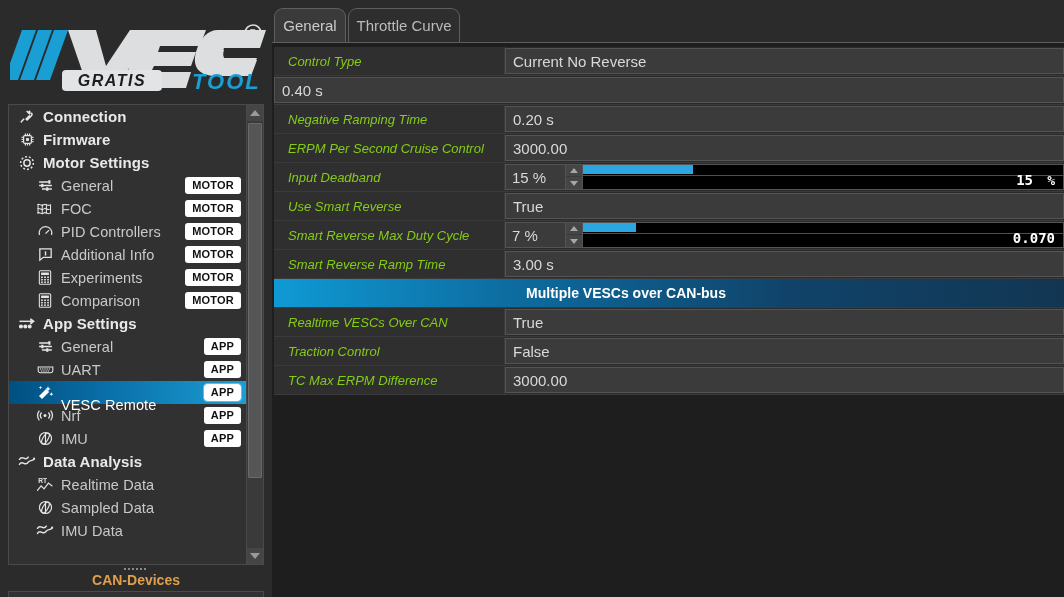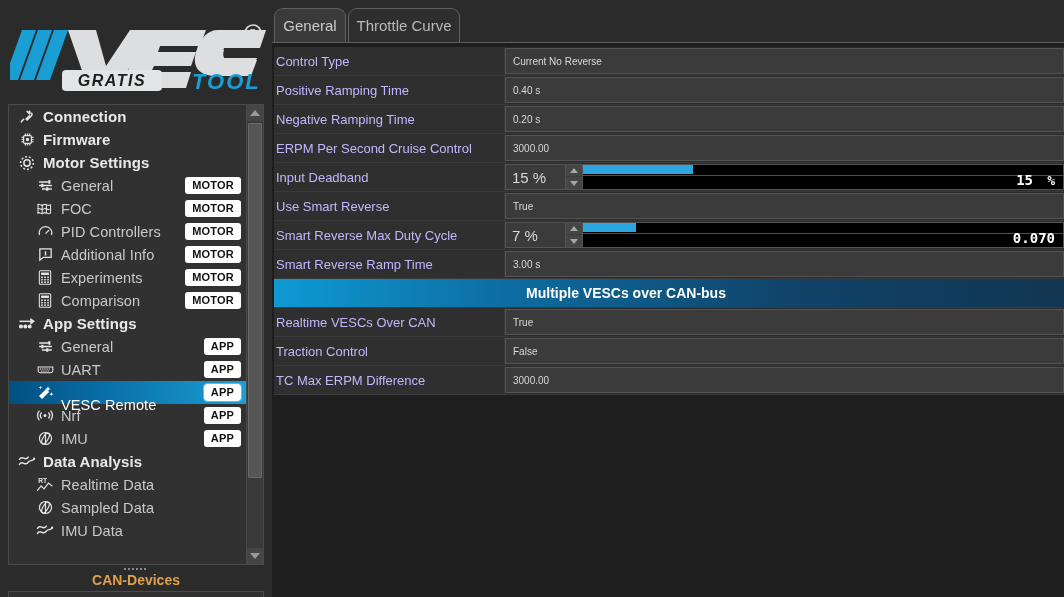--- a/index.html
+++ b/index.html
@@ -128,32 +128,33 @@
   }
 
   
   .table { position: absolute; left: 2px; top: 2px; right: 0; top: 4px; }
   .row {
     position: relative; display: flex; height: 29px; align-items: stretch;
     border-bottom: 1px solid #3a3a3a;
   }
   .cell-name {
     width: 231px; flex: 0 0 231px; background: #2f2f2f;
-    display: flex; align-items: center; padding-left: 2px;
-    font-size: 13px; color: #c4b5fd;
+    display: flex; align-items: center; padding-left: 14px;
+    font-size: 13px; color: #84cc16;
     border-right: 1px solid #3a3a3a;
+    font-style: italic;
   }
   .cell-val {
     flex: 1 1 auto; background: #2b2b2b;
     display: flex; align-items: stretch; position: relative;
   }
   .val-field {
     flex: 1 1 auto; background: #3b3b3b; border: 1px solid #545454;
     display: flex; align-items: center; padding-left: 7px;
-    font-size: 10px; color: #d8d9da;
+    font-size: 15px; color: #d8d9da;
     margin: 1px 0 1px 0;
   }
   .spin-wrap {
     display: flex; align-items: stretch; margin: 1px 0;
     width: 78px; flex: 0 0 78px;
     background: #3b3b3b; border: 1px solid #545454;
   }
   .spin-val {
     flex: 1 1 auto; display: flex; align-items: center; padding-left: 6px;
     font-size: 15px; color: #d8d9da;
@@ -506,21 +507,20 @@
 
     <div class="content">
       <div class="table" id="settings-table">
           <div class="row">
             <div class="cell-name">Control Type</div>
             <div class="cell-val">
               <div class="val-field">Current No Reverse</div>
             </div>
           </div>
           <div class="row">
-            <div class="cell-name">Positive Ramping Time</div>
             <div class="cell-val">
               <div class="val-field">0.40 s</div>
             </div>
           </div>
           <div class="row">
             <div class="cell-name">Negative Ramping Time</div>
             <div class="cell-val">
               <div class="val-field">0.20 s</div>
             </div>
           </div>

